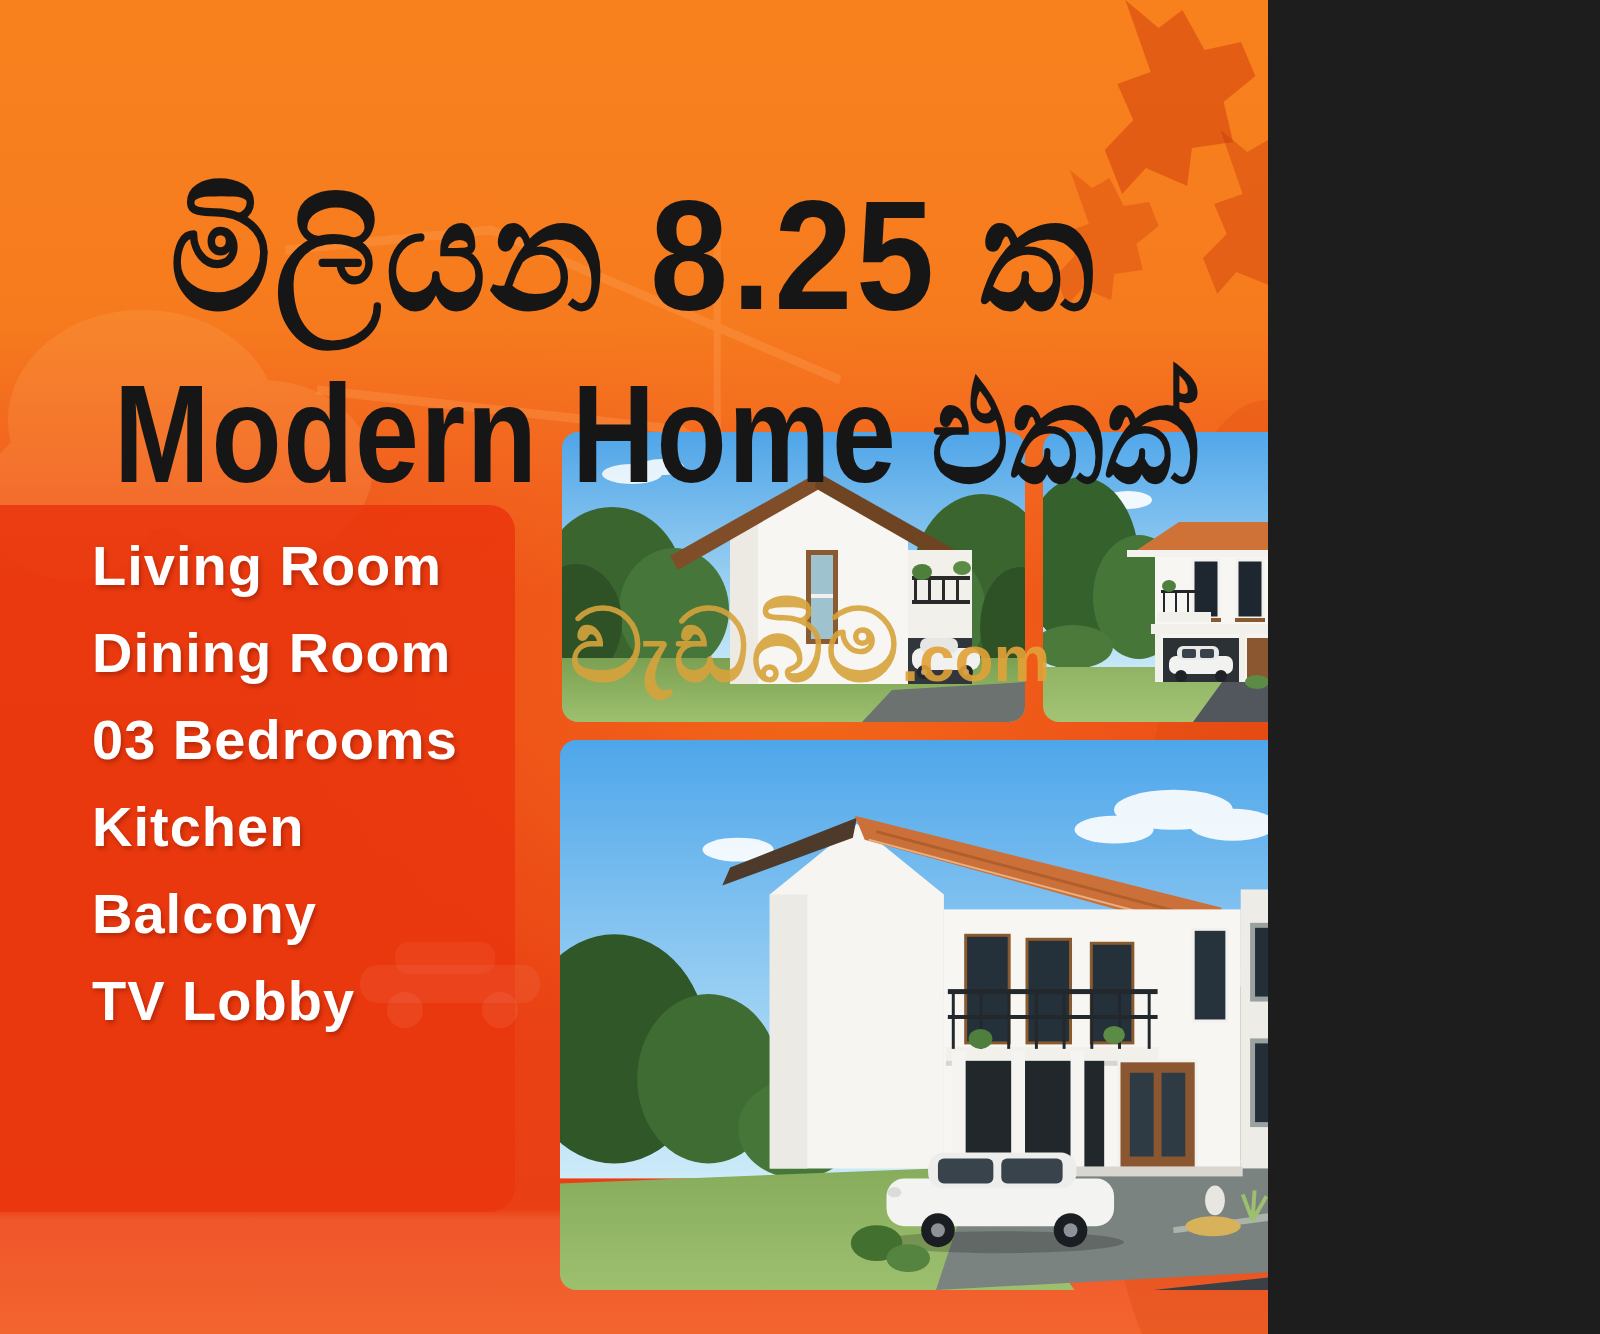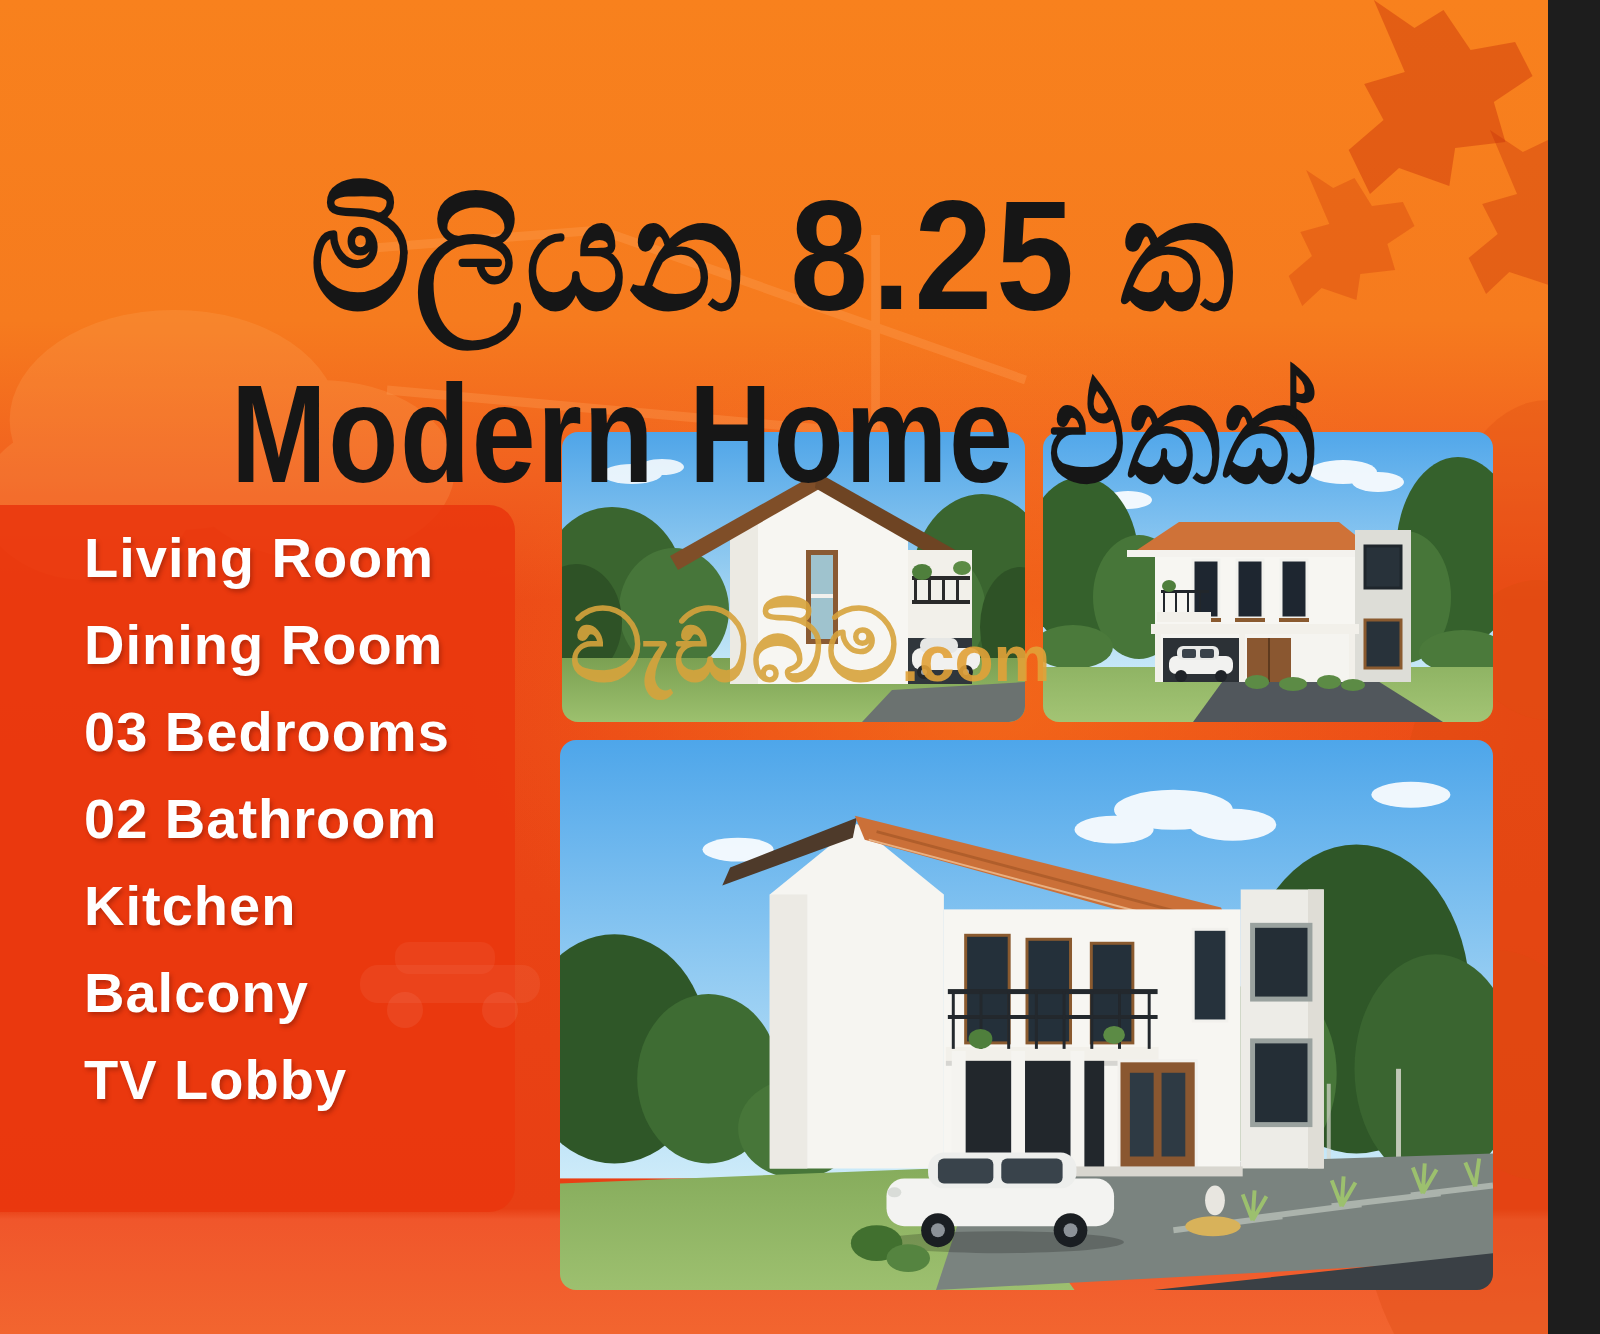--- a/index.html
+++ b/index.html
@@ -1,33 +1,33 @@
 <!DOCTYPE html>
 <html><head>
 <meta charset="utf-8">
 <style>
   html,body{margin:0;padding:0;background:#1d1d1d;}
   .poster{
-    position:relative;width:1548px;height:1334px;overflow:hidden;
+    position:relative;width:1268px;height:1334px;overflow:hidden;
     font-family:"Liberation Sans","DejaVu Sans",sans-serif;
     background:
       radial-gradient(760px 560px at 64% 52%, rgba(248,128,28,.55), rgba(248,128,28,0) 70%),
       linear-gradient(180deg,#F8811D 0%,#F67B1E 24%,#F1601F 36%,#EC4A17 45%,#E94114 78%,#E83F14 90.6%,#F0562B 91.4%,#F2652F 100%);
   }
   .bg-decor{position:absolute;left:0;top:0;width:100%;height:100%;z-index:0;}
   .red-panel{
     position:absolute;left:-30px;top:505px;width:545px;height:707px;
     background:rgba(233,55,14,.88);border-radius:26px;z-index:1;
   }
   .ghost-car{position:absolute;left:350px;top:920px;width:200px;height:120px;z-index:2;opacity:.55;}
   .title{position:absolute;left:0;width:100%;text-align:center;color:#161616;
     font-weight:800;white-space:nowrap;z-index:3;line-height:1;}
   .title1{top:72px;font-size:156px;letter-spacing:4px;transform:scaleX(.9);}
   .title2{top:248px;font-size:140px;letter-spacing:2px;transform:scaleX(.82);}
-  .features{position:absolute;left:84px;top:514px;margin:0;padding:0;list-style:none;
+  .features{position:absolute;left:84px;top:514px;margin:8px;padding:0;list-style:none;
     color:#fff;font-size:56px;font-weight:700;line-height:87px;letter-spacing:1px;
     text-shadow:2px 3px 4px rgba(90,15,0,.35);z-index:3;}
   .photo{position:absolute;border-radius:16px;overflow:hidden;z-index:2;box-shadow:0 0 0 0 transparent;}
   #photoA{left:562px;top:432px;width:463px;height:290px;}
   #photoB{left:1043px;top:432px;width:450px;height:290px;}
   #photoC{left:560px;top:740px;width:933px;height:550px;}
   .photo svg{display:block;width:100%;height:100%;}
   .watermark{position:absolute;left:520px;top:588px;width:580px;text-align:center;
     z-index:6;color:#D7A33C;opacity:.9;pointer-events:none;}
   .watermark .brand{font-size:102px;font-weight:700;letter-spacing:2px;}
@@ -73,21 +73,20 @@
     </g>
   </svg>
 
   <h1 class="title title1">මිලියන 8.25 ක</h1>
   <h2 class="title title2">Modern Home එකක්</h2>
 
   <ul class="features">
     <li>Living Room</li>
     <li>Dining Room</li>
     <li>03 Bedrooms</li>
-    <li>02 Bathroom</li>
     <li>Kitchen</li>
     <li>Balcony</li>
     <li>TV Lobby</li>
   </ul>
 
   <div class="photo" id="photoA">
     <svg viewBox="0 0 463 290" preserveAspectRatio="none">
       <defs>
         <linearGradient id="skyA" x1="0" y1="0" x2="0" y2="1">
           <stop offset="0" stop-color="#4FA5E8"></stop>

